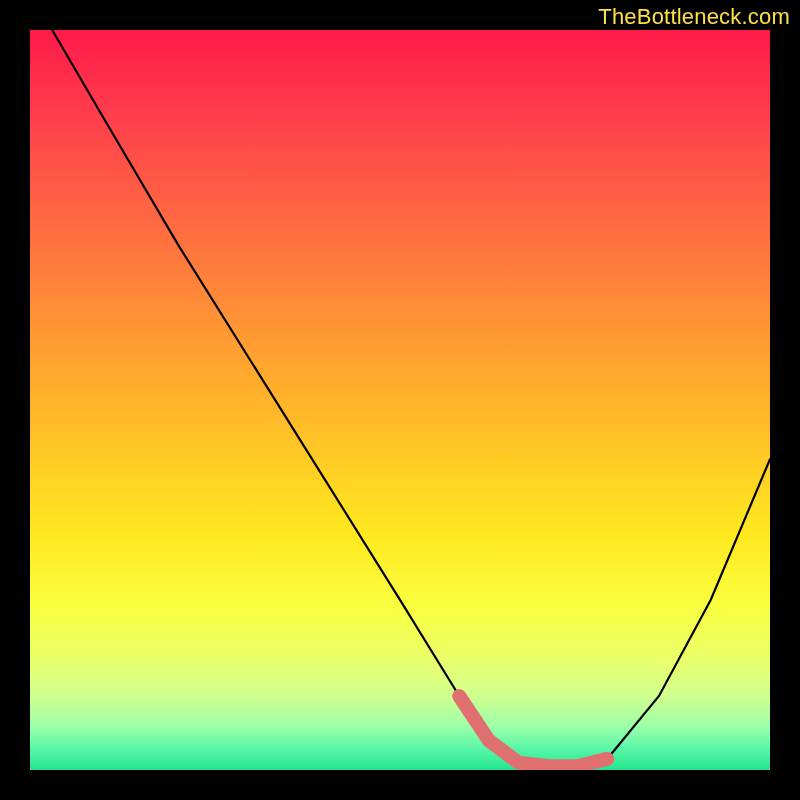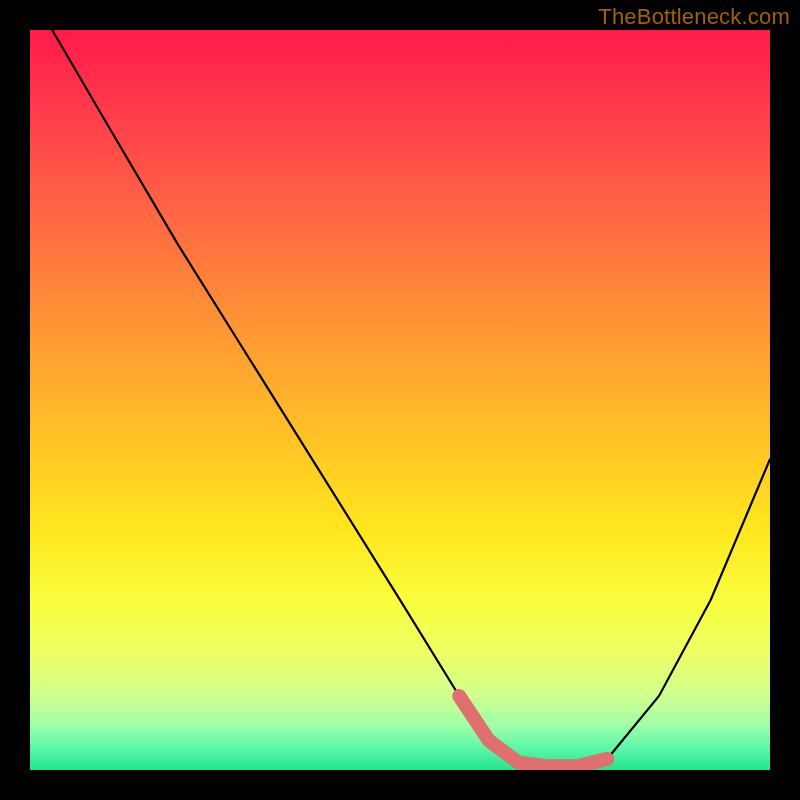--- a/index.html
+++ b/index.html
@@ -16,21 +16,21 @@
     left: 0;
     top: 0;
     width: 800px;
     height: 800px;
     background: #000;
   }
   .watermark {
     position: absolute;
     top: 4px;
     right: 10px;
-    color: #a16207;
+    color: #fde047;
     font-size: 22px;
     font-weight: 500;
     letter-spacing: 0.2px;
     z-index: 10;
     user-select: none;
   }
   .plot {
     position: absolute;
     left: 30px;
     top: 30px;

